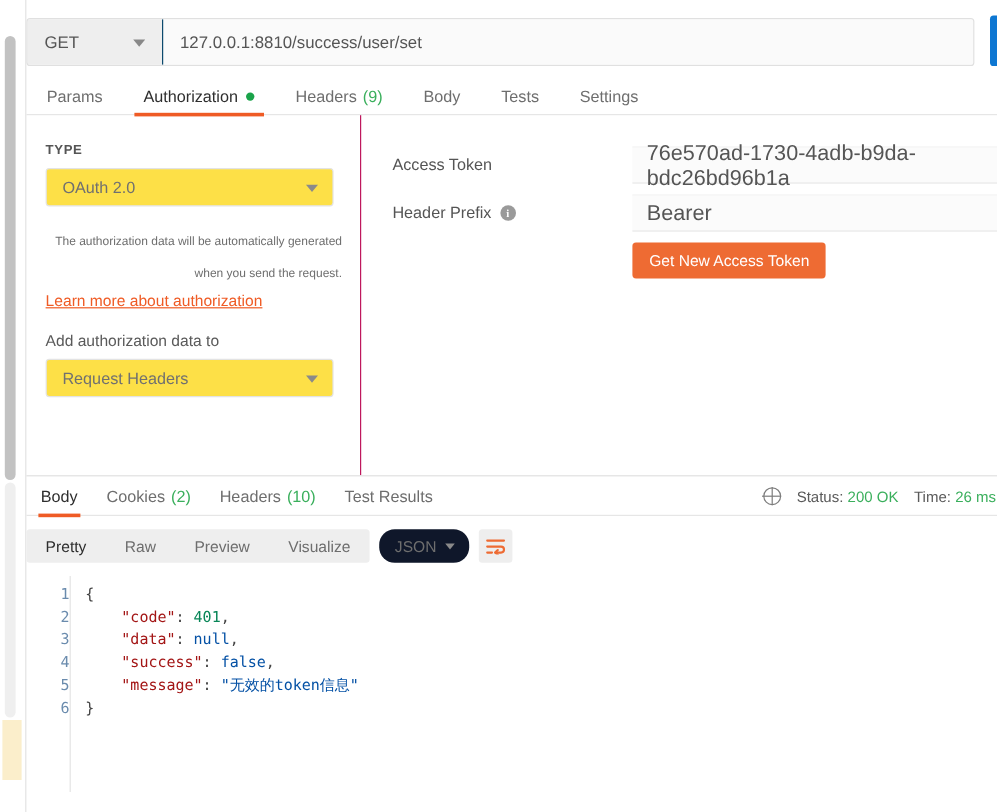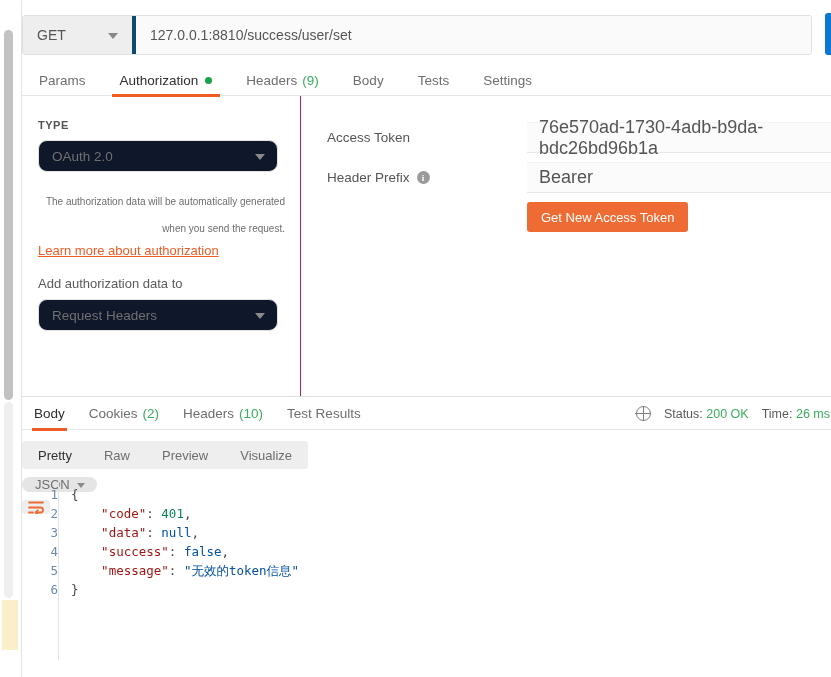--- a/index.html
+++ b/index.html
@@ -56,21 +56,21 @@
     width: 790px; height: 40px;
     display: flex;
     border: 1px solid #e0e0e0;
     border-radius: 3px;
     background: #fafafa;
     overflow: hidden;
   }
   .method-box {
     width: 113px; height: 100%;
     background: #eeeeee;
-    border-right: 4px solid #0c4a6e;
+    border-right: 1px solid #0c4a6e;
     display: flex; align-items: center;
     padding: 0 14px;
     font-size: 14px; color: #555;
     position: relative;
   }
   .method-box .caret {
     position: absolute; right: 14px; top: 50%;
     margin-top: -2px;
     width: 0; height: 0;
     border-left: 5px solid transparent;
@@ -127,23 +127,23 @@
     padding: 23px 0 0 16px;
   }
   .lbl-type {
     font-size: 11px; font-weight: bold;
     letter-spacing: .5px; color: #555;
     margin-bottom: 9px;
   }
   .dropdown {
     position: relative;
     width: 240px; height: 32px;
-    background: #0f172a;
+    background: #fde047;
     border: 1px solid #e3e3e3;
-    border-radius: 9px;
+    border-radius: 3px;
     display: flex; align-items: center;
     padding: 0 13px;
     font-size: 13.5px; color: #707070;
   }
   .dropdown .caret {
     position: absolute; right: 12px; top: 50%;
     margin-top: -2px;
     width: 0; height: 0;
     border-left: 5px solid transparent;
     border-right: 5px solid transparent;
@@ -267,39 +267,38 @@
     height: 0; margin-top: -0.7px;
     border-top: 1.4px solid #7d7d7d;
   }
 
   
   .fmt-bar {
     position: absolute; left: 22px; top: 441px;
     height: 28px;
     display: flex; align-items: flex-start;
     gap: 8px;
-    flex-direction: column;
   }
   .seg-group {
     display: flex; align-items: center;
     height: 28px;
     background: #eeeeee;
     border-radius: 3px;
   }
   .seg {
     height: 28px;
     padding: 0 16px;
     display: flex; align-items: center;
     font-size: 13px; color: #6e6e6e;
   }
   .seg.active { color: #2e2e2e; }
   .fmt-select {
     position: relative;
     height: 28px; width: 75px;
-    background: #e5e5e5;
+    background: #0f172a;
     border-radius: 13px;
     display: flex; align-items: center;
     padding-left: 13px;
     font-size: 13px; color: #6e6e6e;
   }
   .fmt-select .caret {
     position: absolute; right: 12px; top: 50%;
     margin-top: -2px;
     width: 0; height: 0;
     border-left: 4.5px solid transparent;

